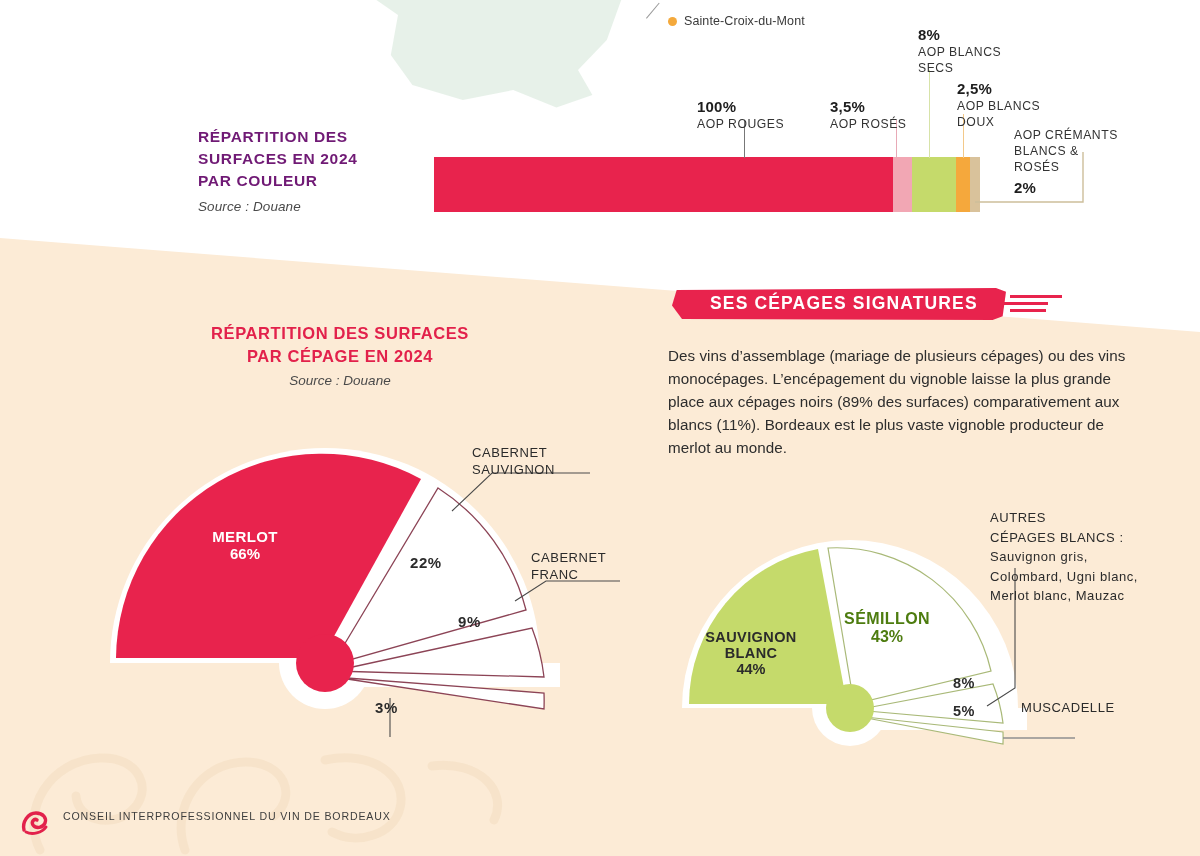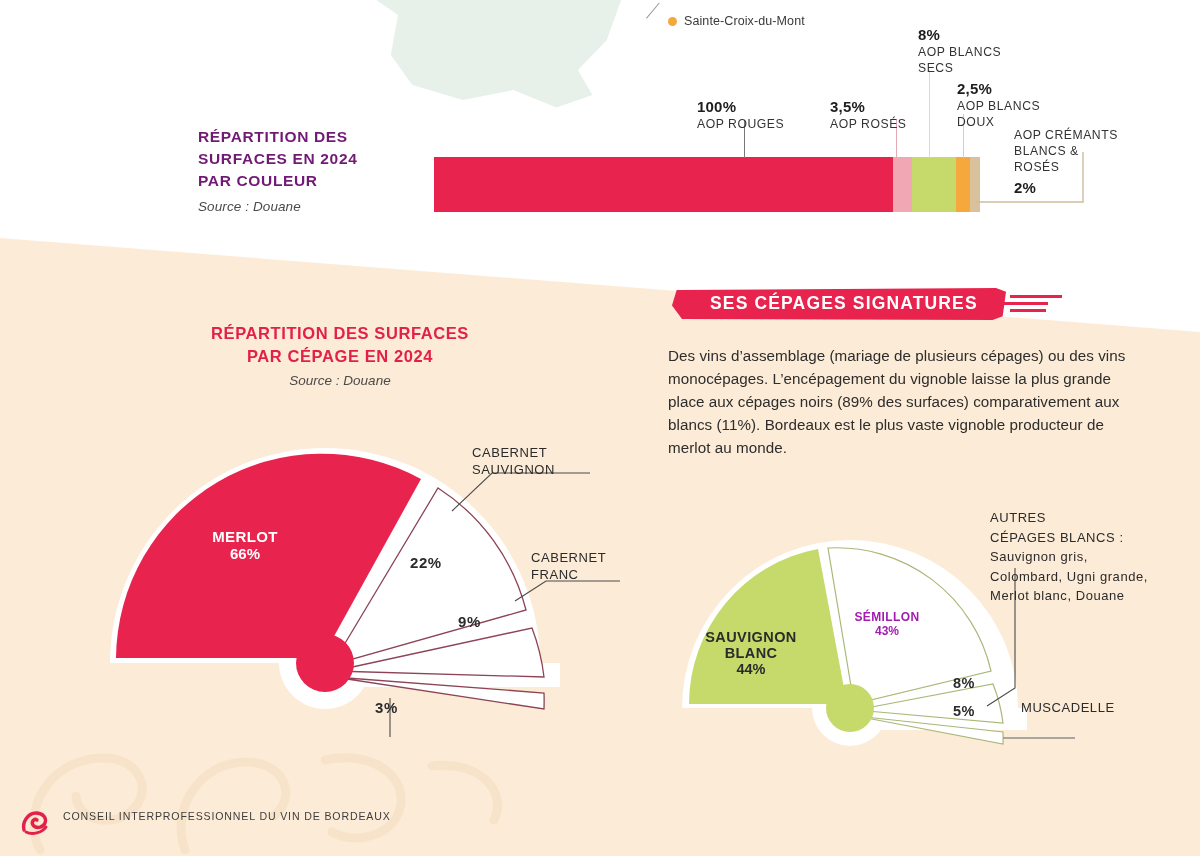--- a/index.html
+++ b/index.html
@@ -241,34 +241,34 @@
     <path d="M352 198 L380 180 L380 60" fill="none" stroke="#4a4a4a" stroke-width="1.1"></path>
     <path d="M368 230 L440 230" fill="none" stroke="#8f8f8f" stroke-width="1.6"></path>
   </svg>
 
   <div class="inlab" style="left:683px;top:629px;width:136px;font-size:14.5px;color:#2b2b2b;">
     <div class="n">SAUVIGNON</div>
     <div class="n">BLANC</div>
     <div class="p">44%</div>
   </div>
 
-  <div class="inlab" style="left:825px;top:610px;width:124px;font-size:12px;color:#a21caf;">
+  <div class="inlab" style="left:825px;top:610px;width:124px;font-size:16px;color:#4d7c0f;">
     <div class="n">SÉMILLON</div>
     <div class="p">43%</div>
   </div>
 
   <div class="lab b" style="left:953px;top:674px;font-size:14.5px;">8%</div>
   <div class="lab b" style="left:953px;top:702px;font-size:14.5px;">5%</div>
 
   <div class="lab" style="left:990px;top:508px;width:200px;font-size:13px;line-height:1.5;">
     <div class="caps">AUTRES</div>
     <div class="caps">CÉPAGES BLANCS :</div>
     <div>Sauvignon gris,</div>
-    <div>Colombard, Ugni grande,</div>
-    <div>Merlot blanc, Douane</div>
+    <div>Colombard, Ugni blanc,</div>
+    <div>Merlot blanc, Mauzac</div>
   </div>
 
   <div class="lab caps" style="left:1021px;top:699px;">MUSCADELLE</div>
 
   <div class="footer">
     <svg width="30" height="26" viewBox="0 0 30 26">
       <path d="M4 20 C2 12 8 3 16 3 C23 3 27 8 25 13 C23 18 16 19 13 15 C11 12 14 8 17 10" fill="none" stroke="#E2214B" stroke-width="3.4" stroke-linecap="round"></path>
       <path d="M6 22 C12 25 22 23 26 17" fill="none" stroke="#E2214B" stroke-width="3" stroke-linecap="round"></path>
     </svg>
     <span class="ftxt">CONSEIL INTERPROFESSIONNEL DU VIN DE BORDEAUX</span>

